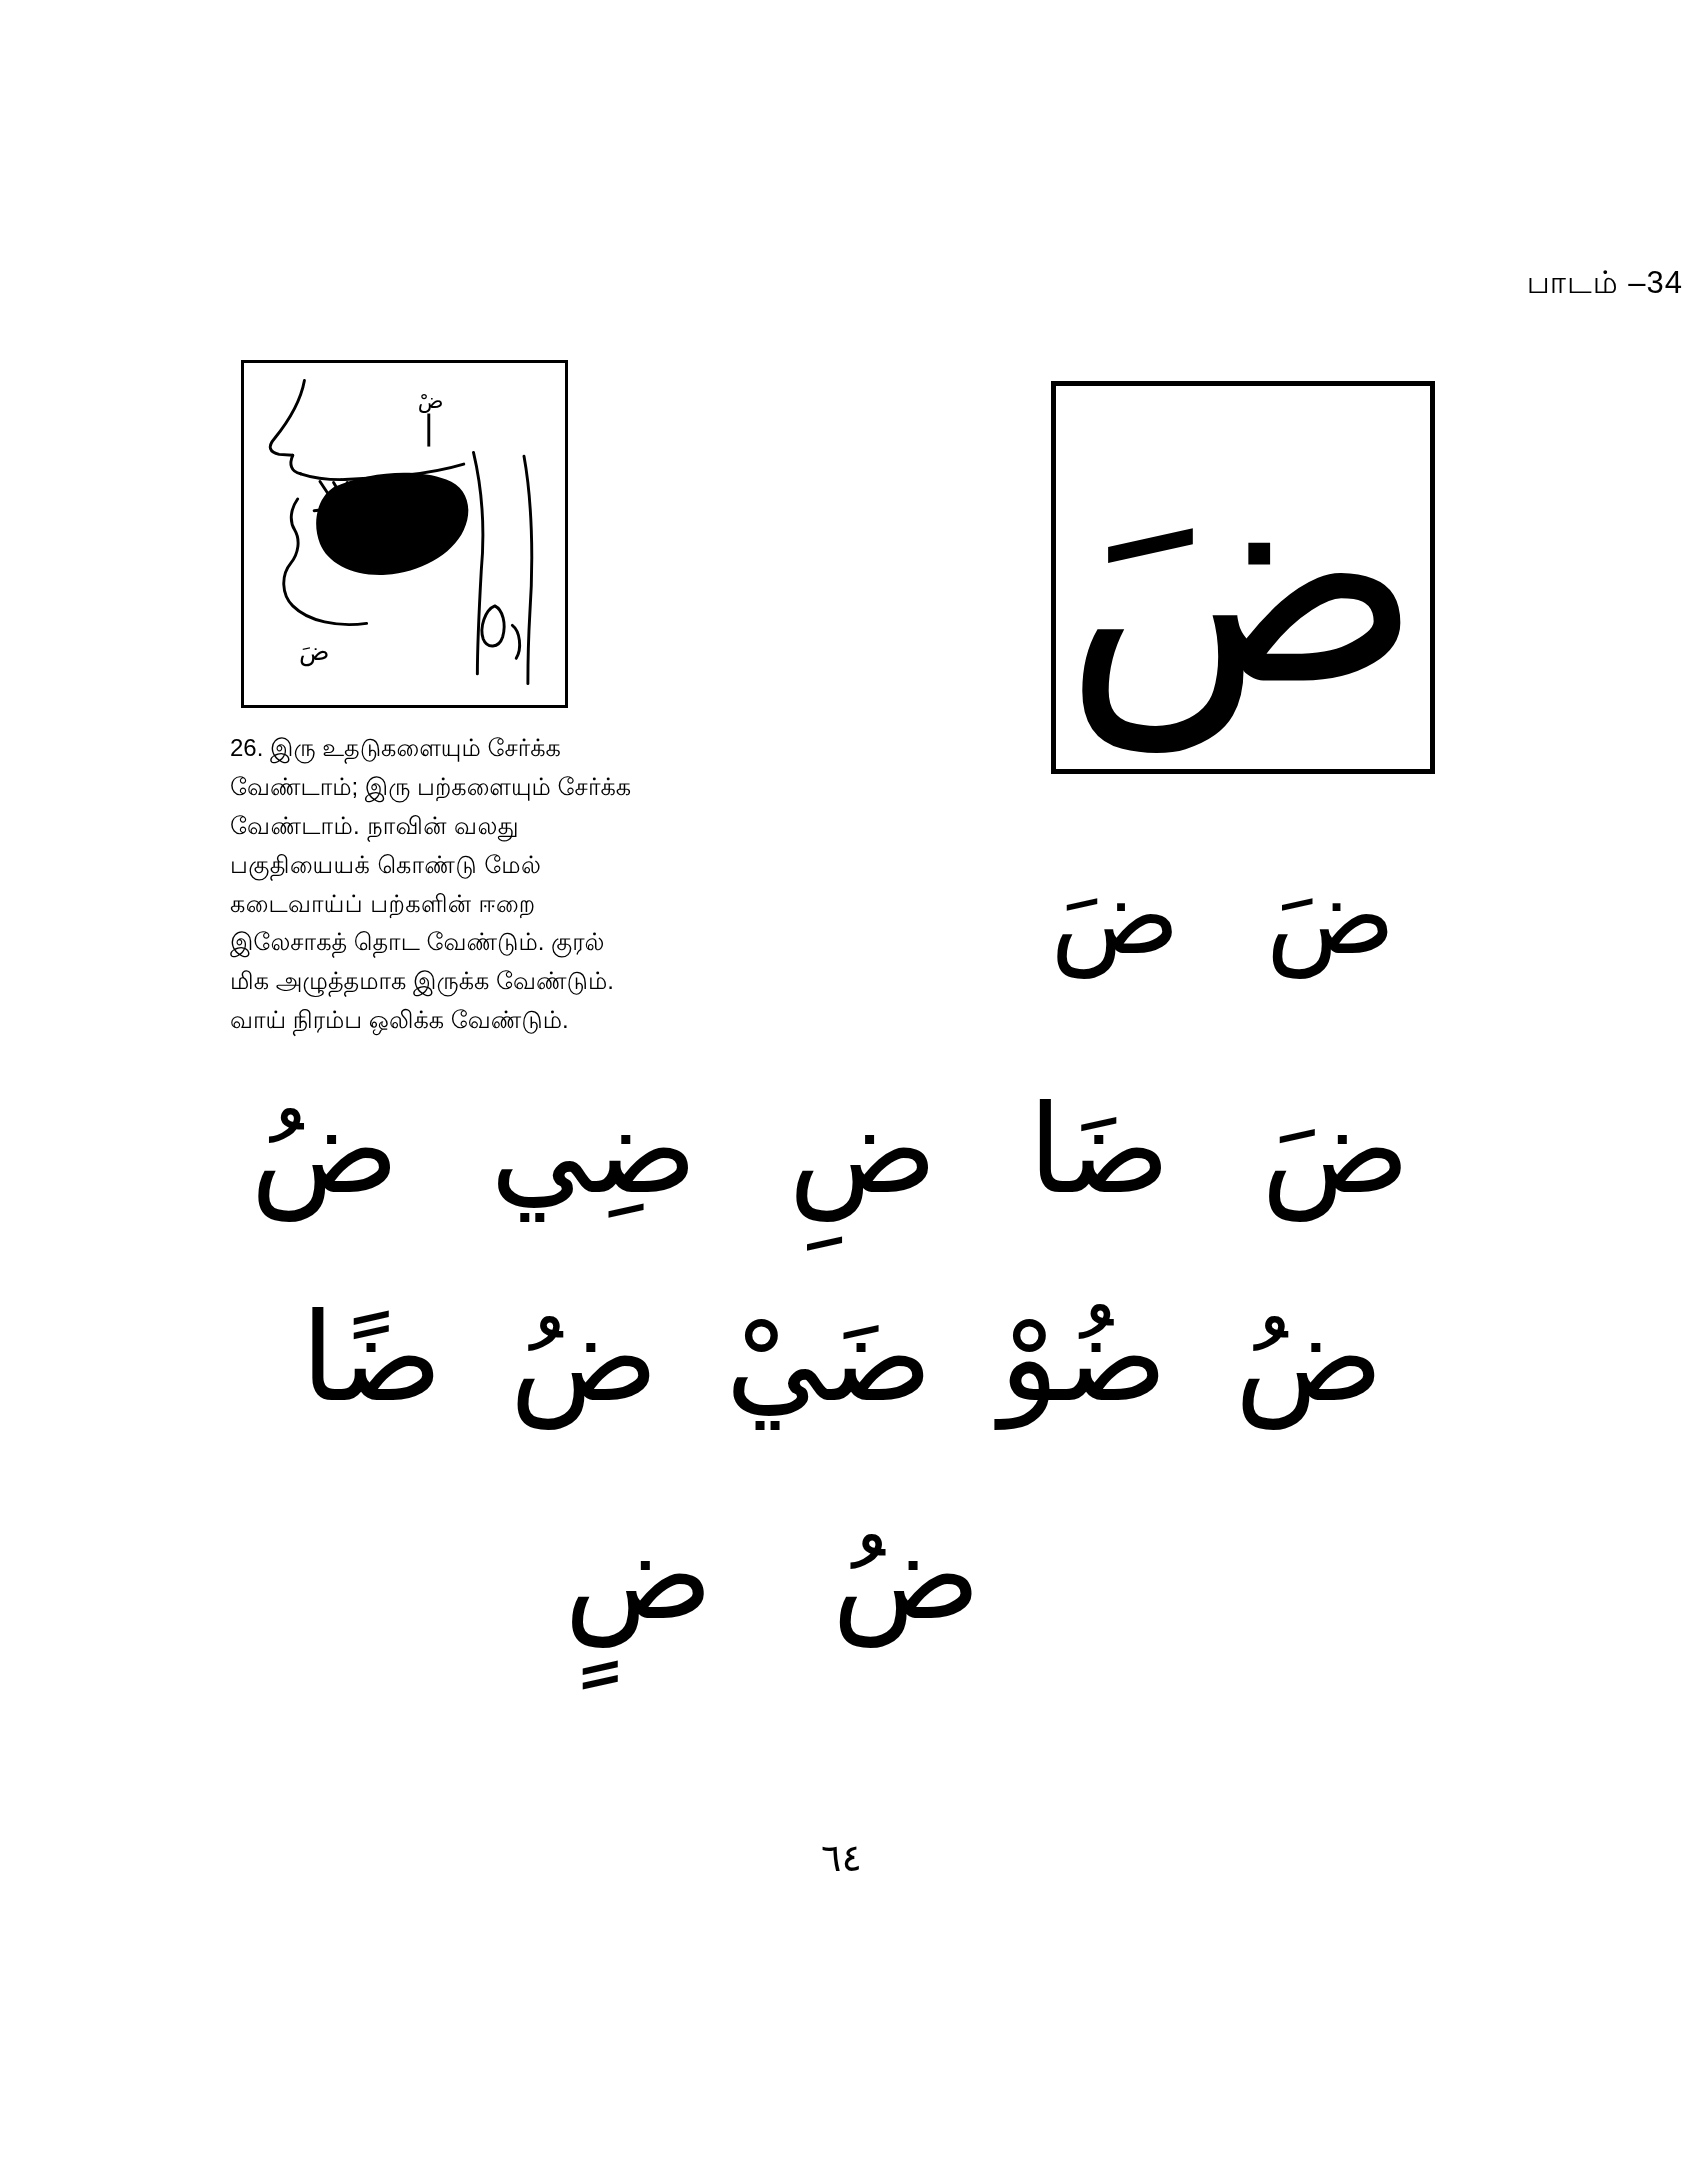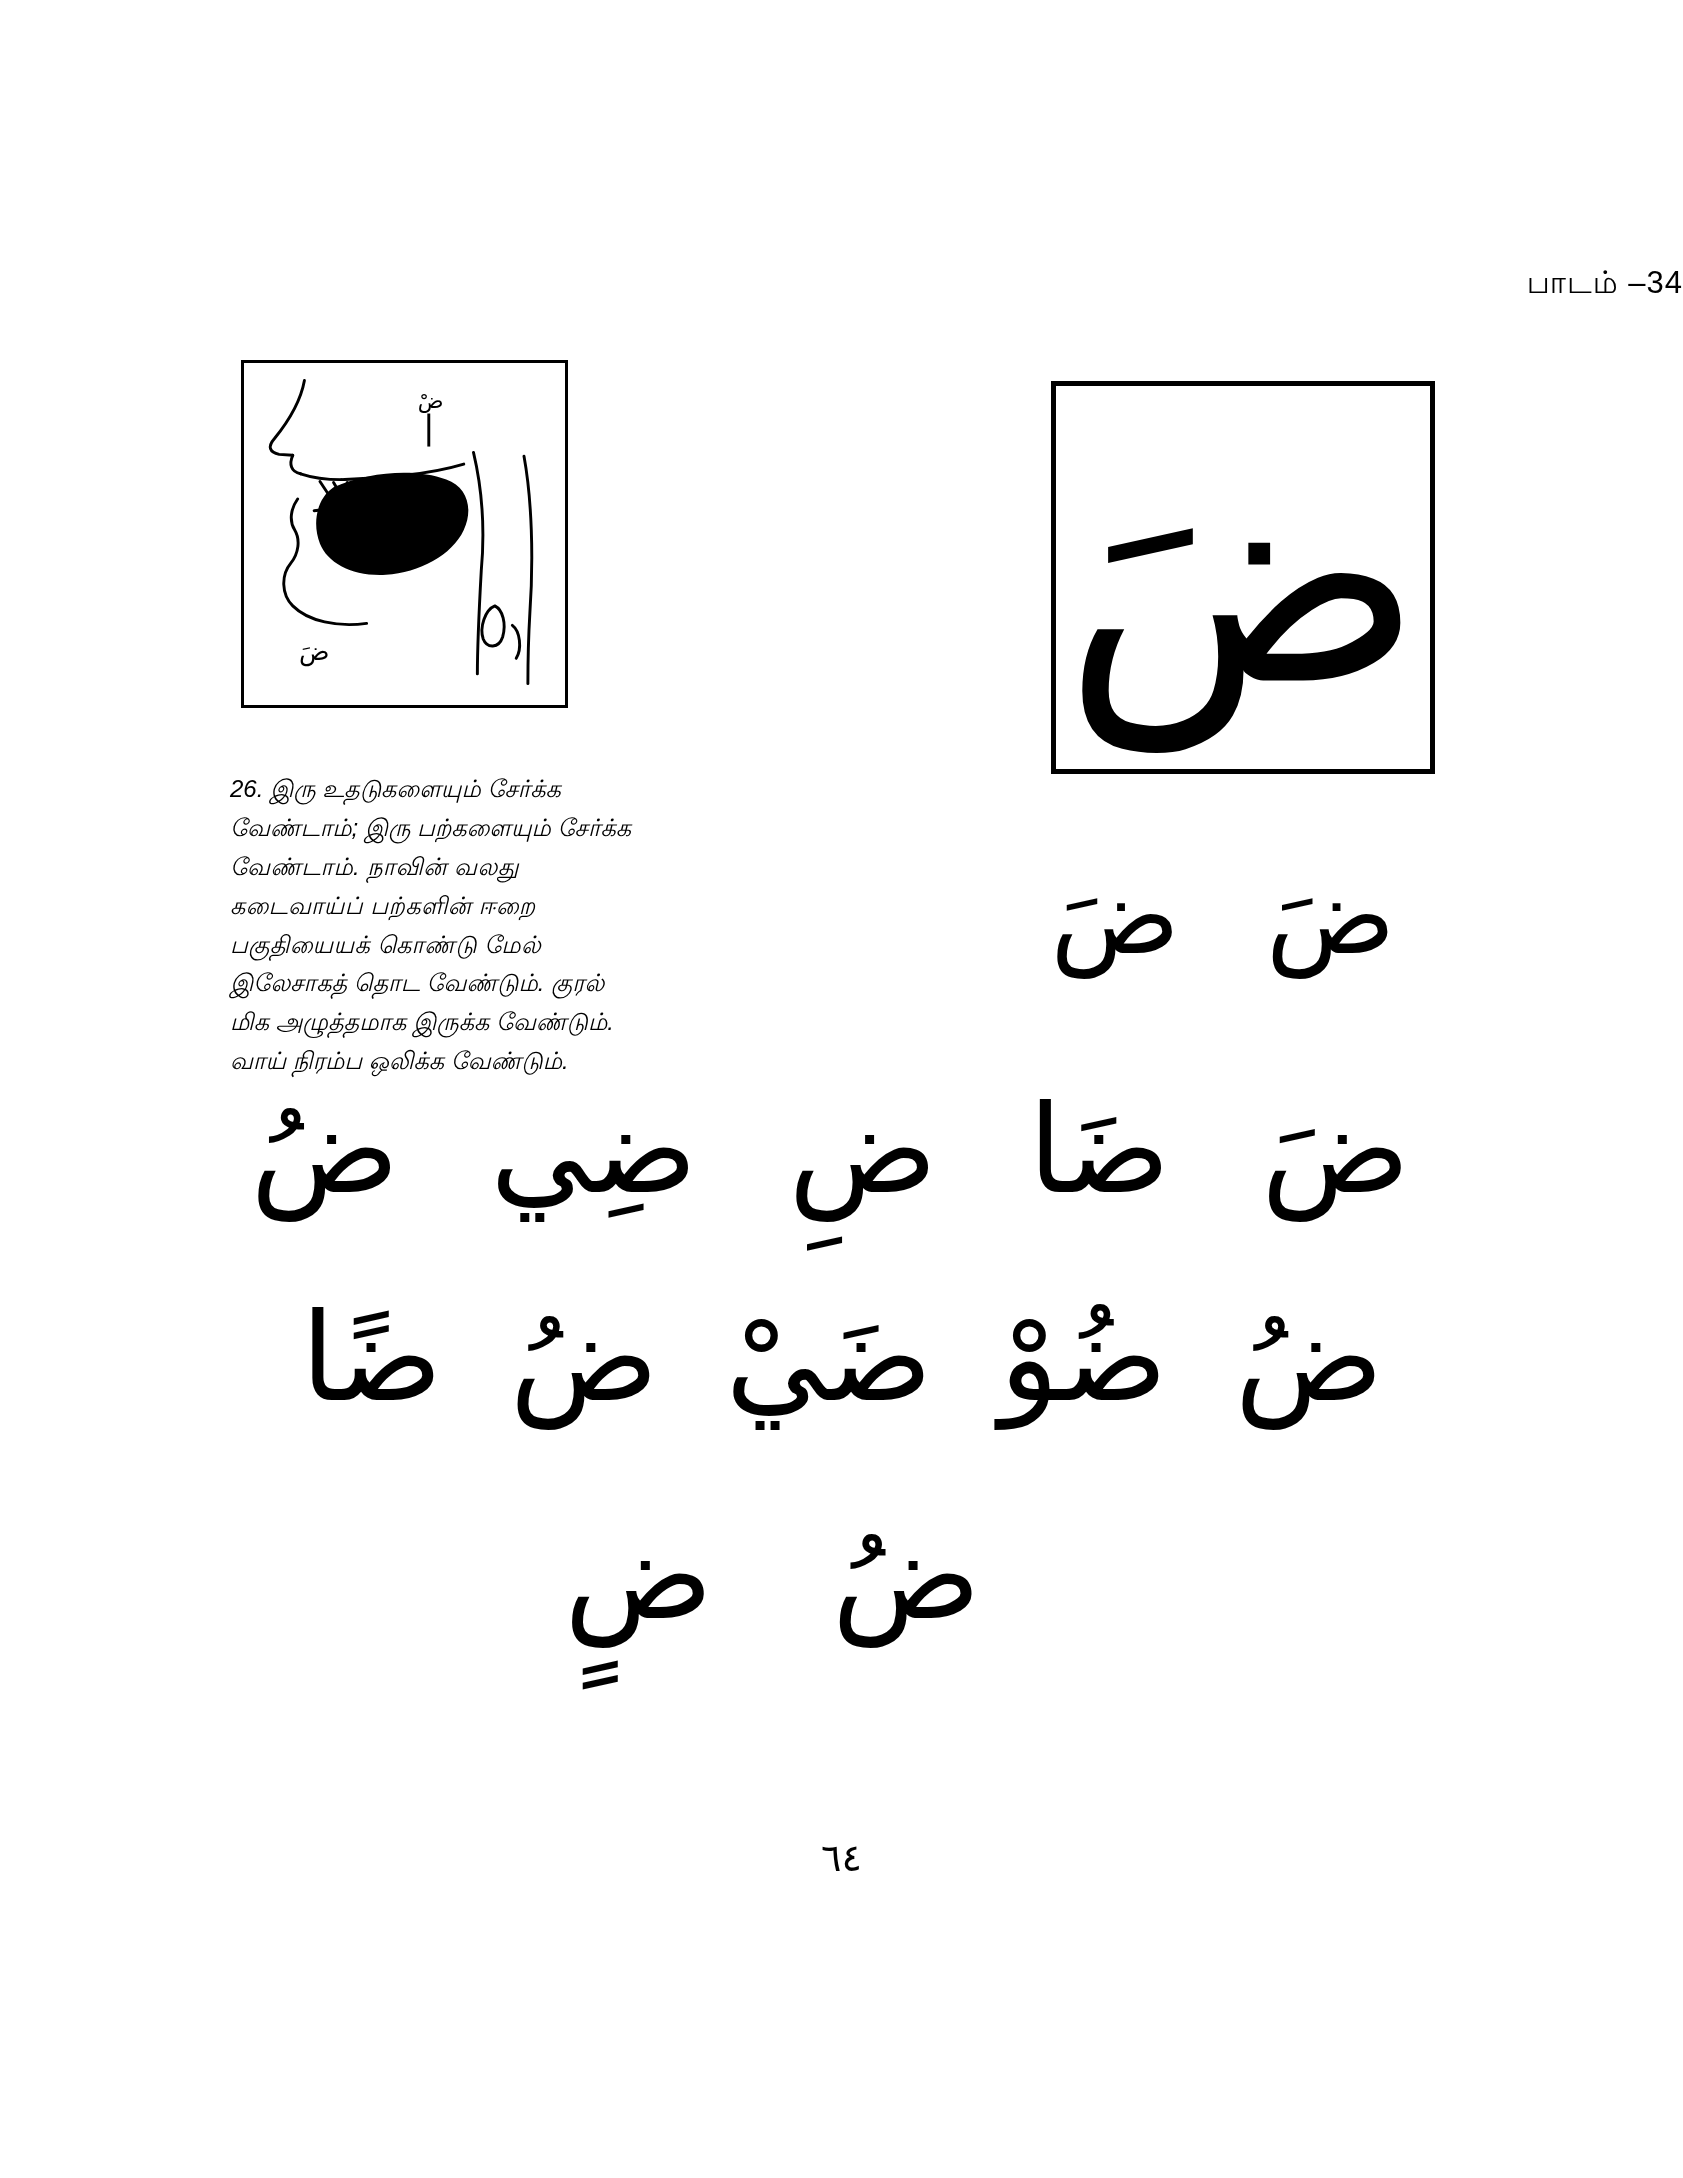--- a/index.html
+++ b/index.html
@@ -46,27 +46,26 @@
     border: 3px solid #000;
     background: #fff;
     box-sizing: border-box;
   }
   .diagram-box svg { display: block; width: 100%; height: 100%; }
 
   
   .description {
     position: absolute;
     left: 230px;
-    top: 770px;
+    top: 729px;
     width: 408px;
     font-size: 24px;
     line-height: 1.62;
     text-align: justify;
     color: #000;
-    font-style: italic;
   }
   .desc-line { display: block; white-space: nowrap; }
   .desc-line.sp1 { letter-spacing: 0.4px; }
 
   
   .letter-frame {
     position: absolute;
     left: 1051px;
     top: 381px;
     width: 384px;
@@ -189,22 +188,22 @@
       </g>
       <text x="192" y="46" font-family="DejaVu Sans, sans-serif" font-size="22" text-anchor="middle" fill="#000">ضْ</text>
       <text x="72" y="306" font-family="DejaVu Sans, sans-serif" font-size="26" text-anchor="middle" fill="#000">ضَ</text>
     </svg>
   </div>
 
   <div class="description">
     <span class="desc-line">26. இரு உதடுகளையும் சேர்க்க</span>
     <span class="desc-line">வேண்டாம்; இரு பற்களையும் சேர்க்க</span>
     <span class="desc-line sp1">வேண்டாம்.  நாவின்  வலது</span>
+    <span class="desc-line sp1">பகுதியையக்  கொண்டு  மேல்</span>
     <span class="desc-line sp1">கடைவாய்ப்  பற்களின்  ஈறை</span>
-    <span class="desc-line sp1">பகுதியையக்  கொண்டு  மேல்</span>
     <span class="desc-line">இலேசாகத் தொட வேண்டும். குரல்</span>
     <span class="desc-line">மிக அழுத்தமாக இருக்க வேண்டும்.</span>
     <span class="desc-line">வாய் நிரம்ப ஒலிக்க வேண்டும்.</span>
   </div>
 
   <div class="letter-frame">
     <div class="glyph">ضَ</div>
   </div>
 
   <div class="arabic-row" id="row-forms">

